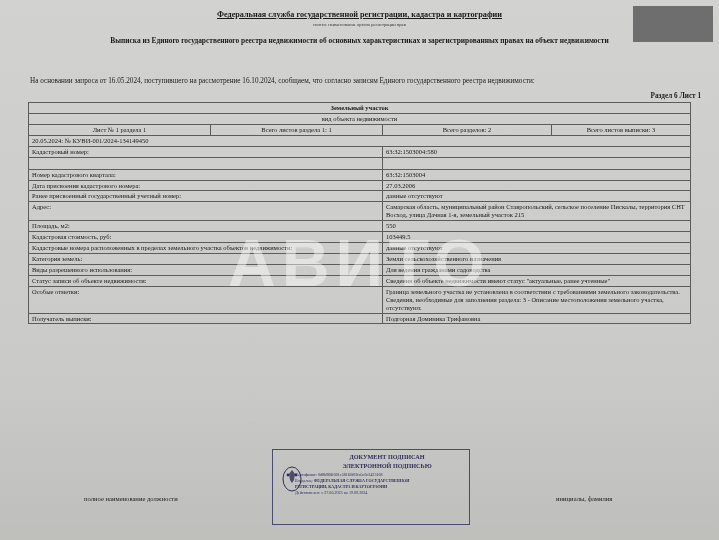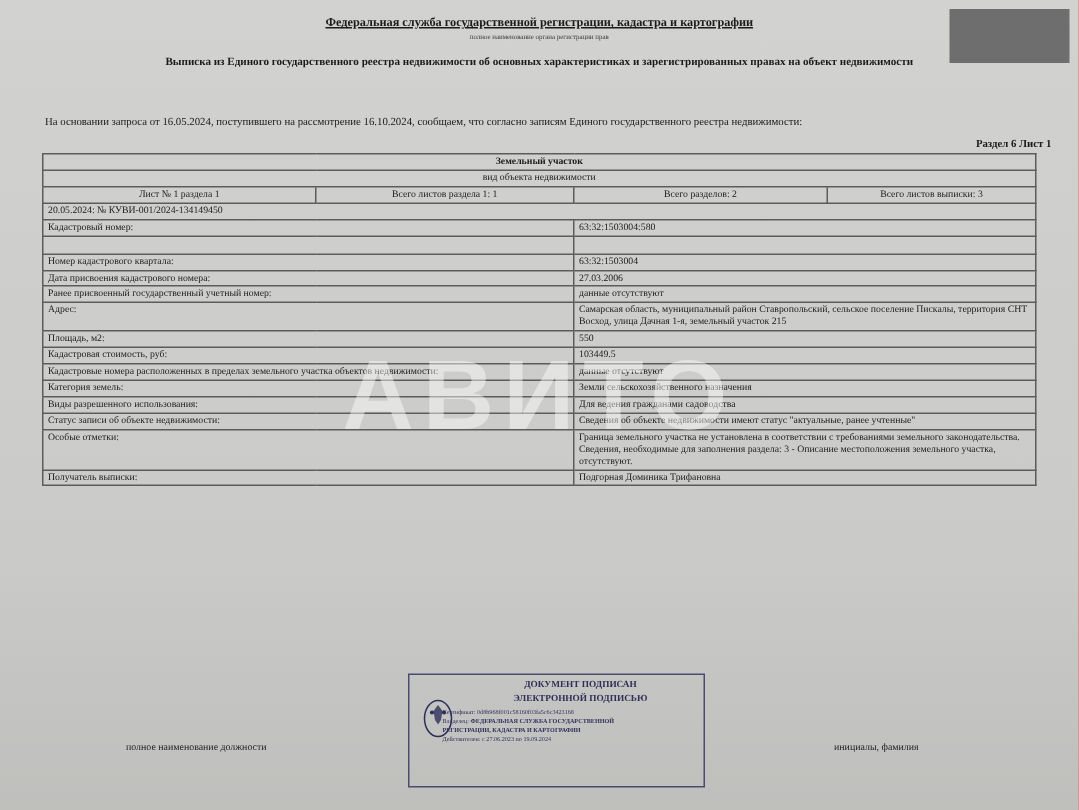--- a/index.html
+++ b/index.html
@@ -10,21 +10,21 @@
     width: 719px;
     height: 540px;
     background: #c9c9c7;
     font-family: "Liberation Serif", serif;
     overflow: hidden;
   }
   .page {
     position: relative;
     width: 719px;
     height: 540px;
-    background: #ef4444;
+    background: #ec4899;
   }
   
   .paper {
     position: absolute;
     left: 0; top: 0;
     width: 719px; height: 540px;
     background: linear-gradient(180deg,#d2d2d0 0%, #cdcdcb 40%, #c7c7c5 100%);
   }
   .redaction {
     position: absolute;

